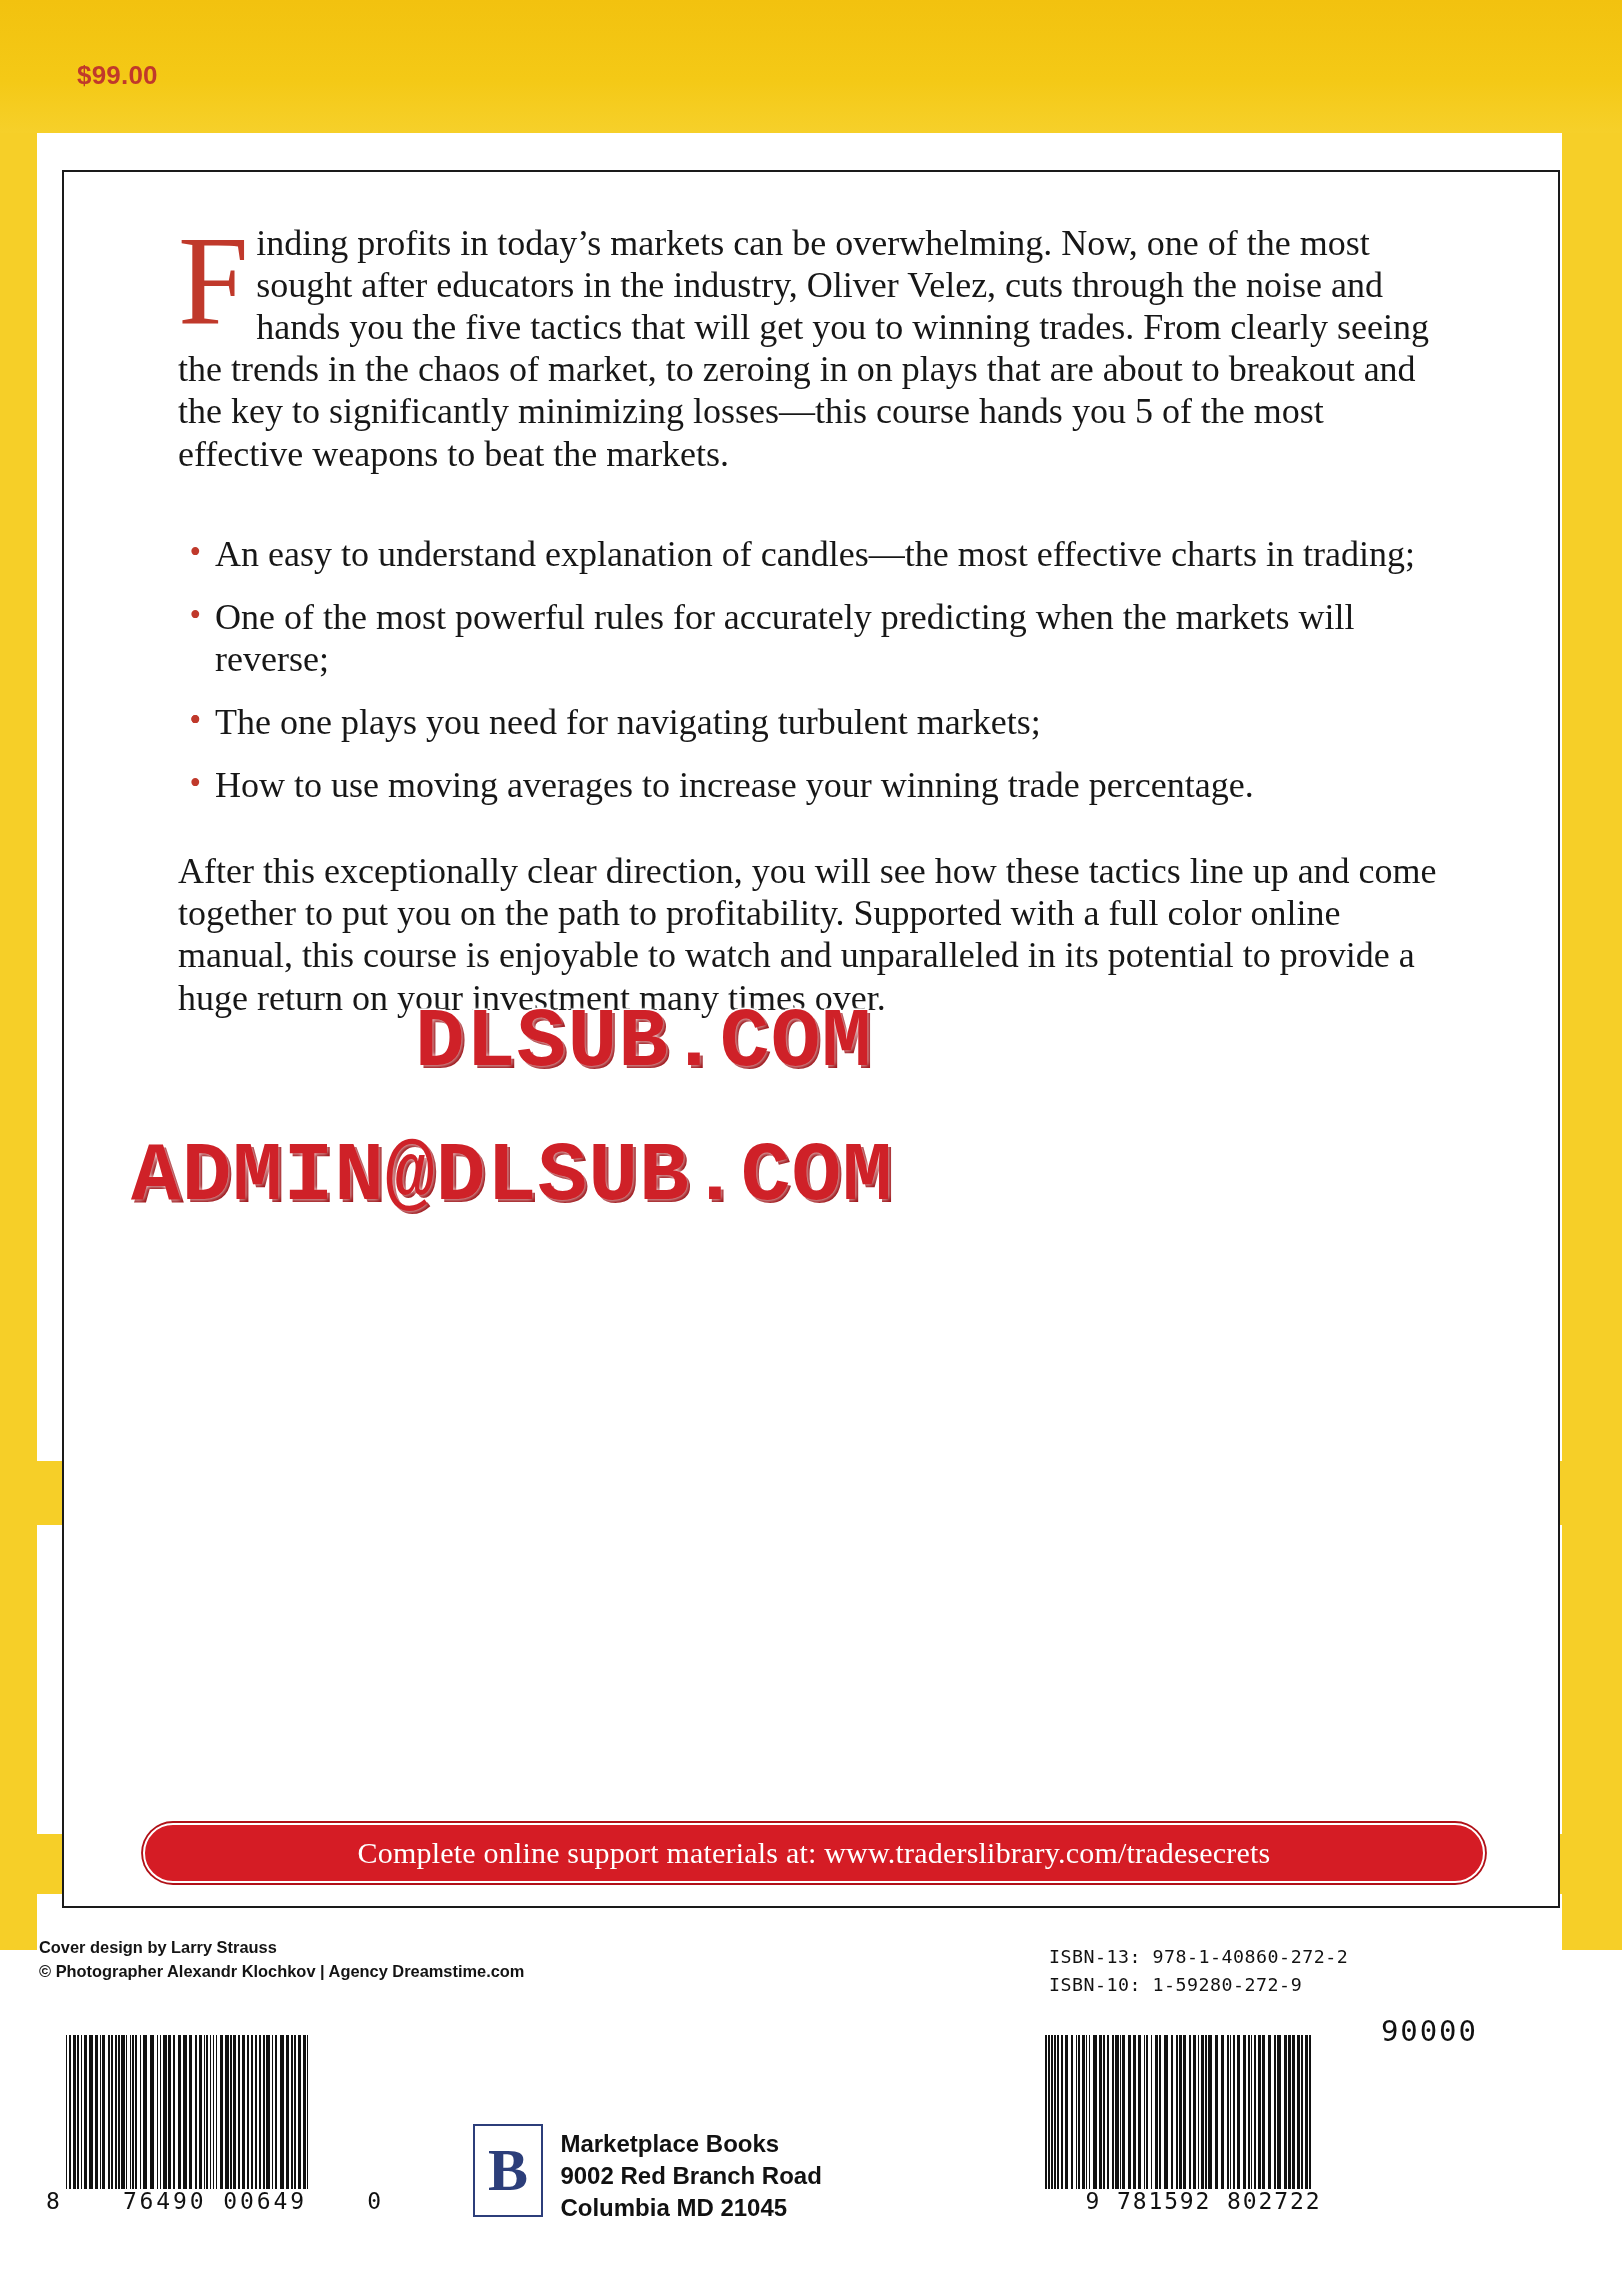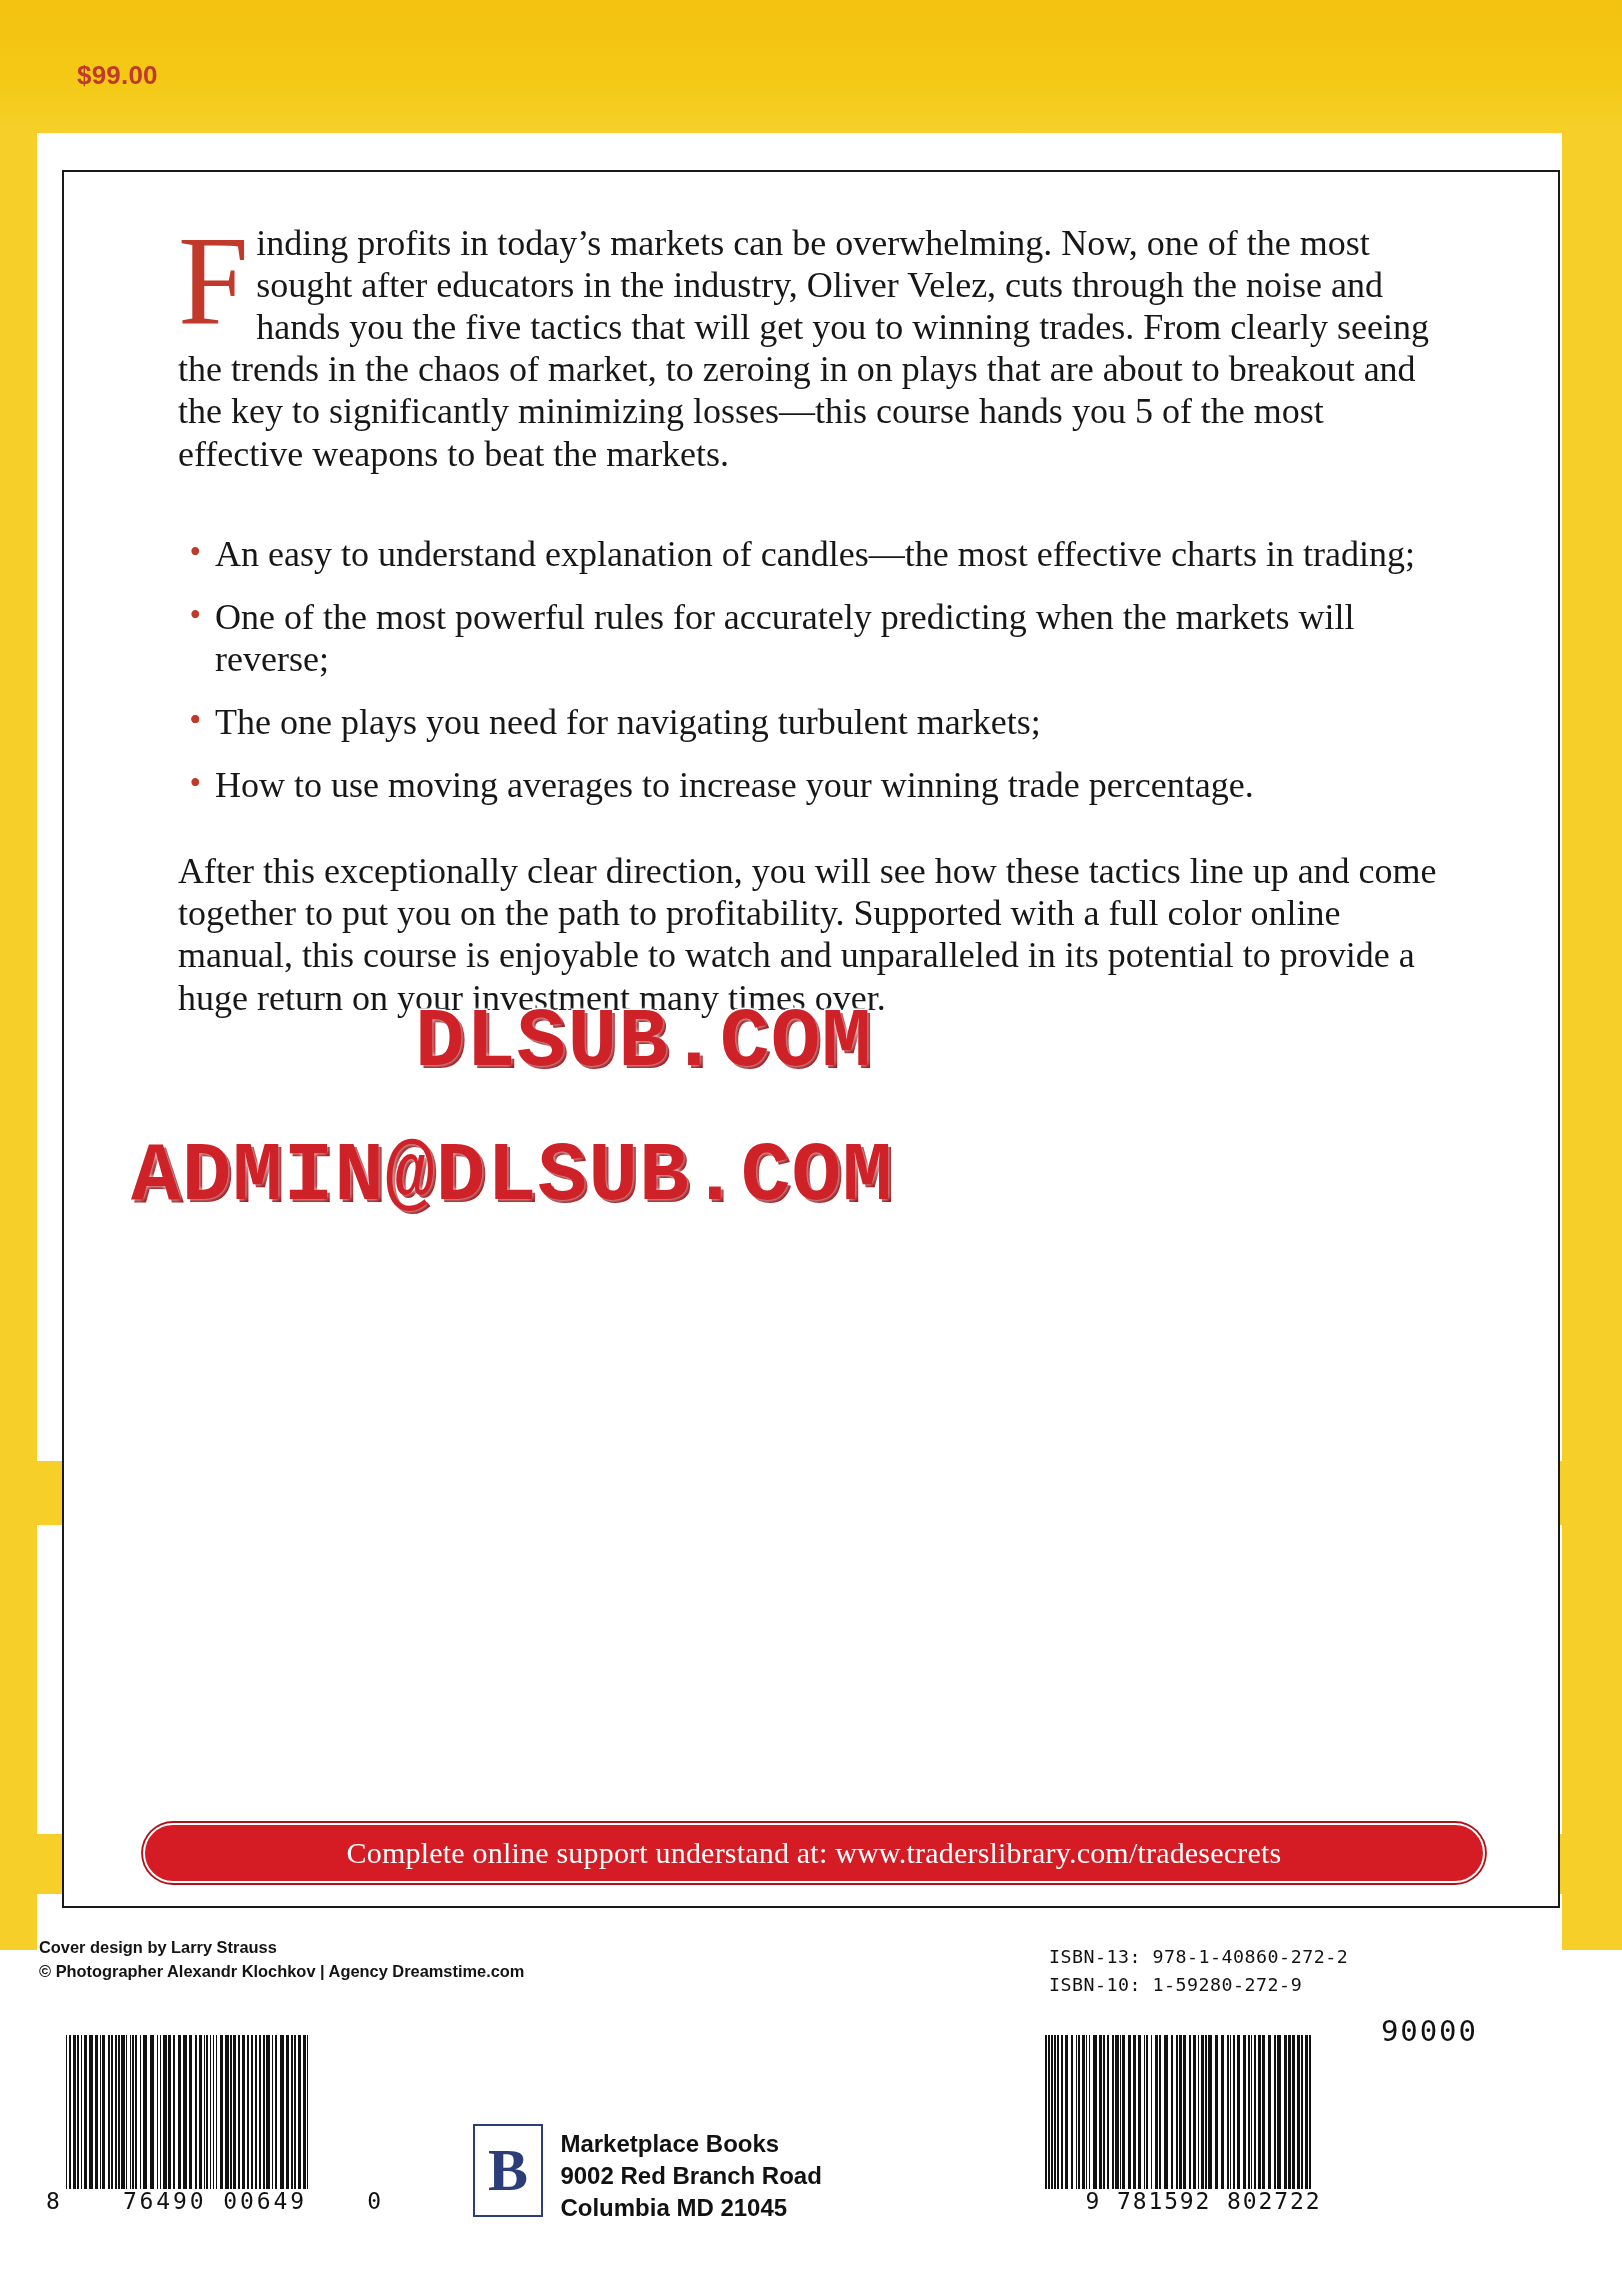--- a/index.html
+++ b/index.html
@@ -348,21 +348,21 @@
         <span class="dot">•</span>
         <span>How to use moving averages to increase your winning trade percentage.</span>
       </li>
     </ul>
 
     <p class="para outro">After this exceptionally clear direction, you will see how these tactics line up and come together to put you on the path to profitability. Supported with a full color online manual, this course is enjoyable to watch and unparalleled in its potential to provide a huge return on your investment many times over.</p>
   </div>
 </div>
 
 <div class="banner">
-  <span>Complete online support understand at: www.traderslibrary.com/tradesecrets</span>
+  <span>Complete online support materials at: www.traderslibrary.com/tradesecrets</span>
 </div>
 
 <div class="credits">
   <div>Cover design by Larry Strauss</div>
   <div>© Photographer Alexandr Klochkov | Agency Dreamstime.com</div>
 </div>
 
 <div class="isbn">
   <div>ISBN-13: 978-1-40860-272-2</div>
   <div>ISBN-10: 1-59280-272-9</div>

